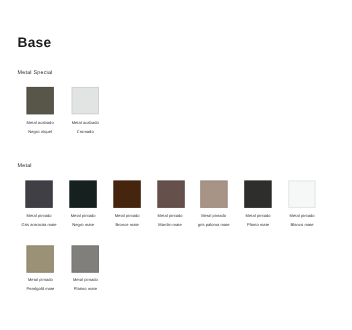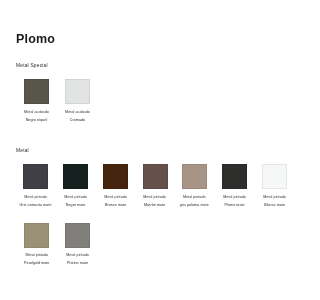--- a/index.html
+++ b/index.html
@@ -89,21 +89,21 @@
     display: block;
     color: #2b2b2b;
     margin-top: 1.2px;
   }
 </style>
 </head>
 <body>
 
 <div class="page">
 
-  <div class="page-title">Plomo</div>
+  <div class="page-title">Base</div>
 
   <div class="section section-metal-special">
     <div class="section-label">Metal Special</div>
 
     <div class="swatch-row">
 
       <div class="swatch-cell">
         <span class="swatch-chip" style="background-color: rgb(88, 85, 73);"></span>
         <div class="swatch-caption">
           <span class="line-top">Metal acabado</span>

